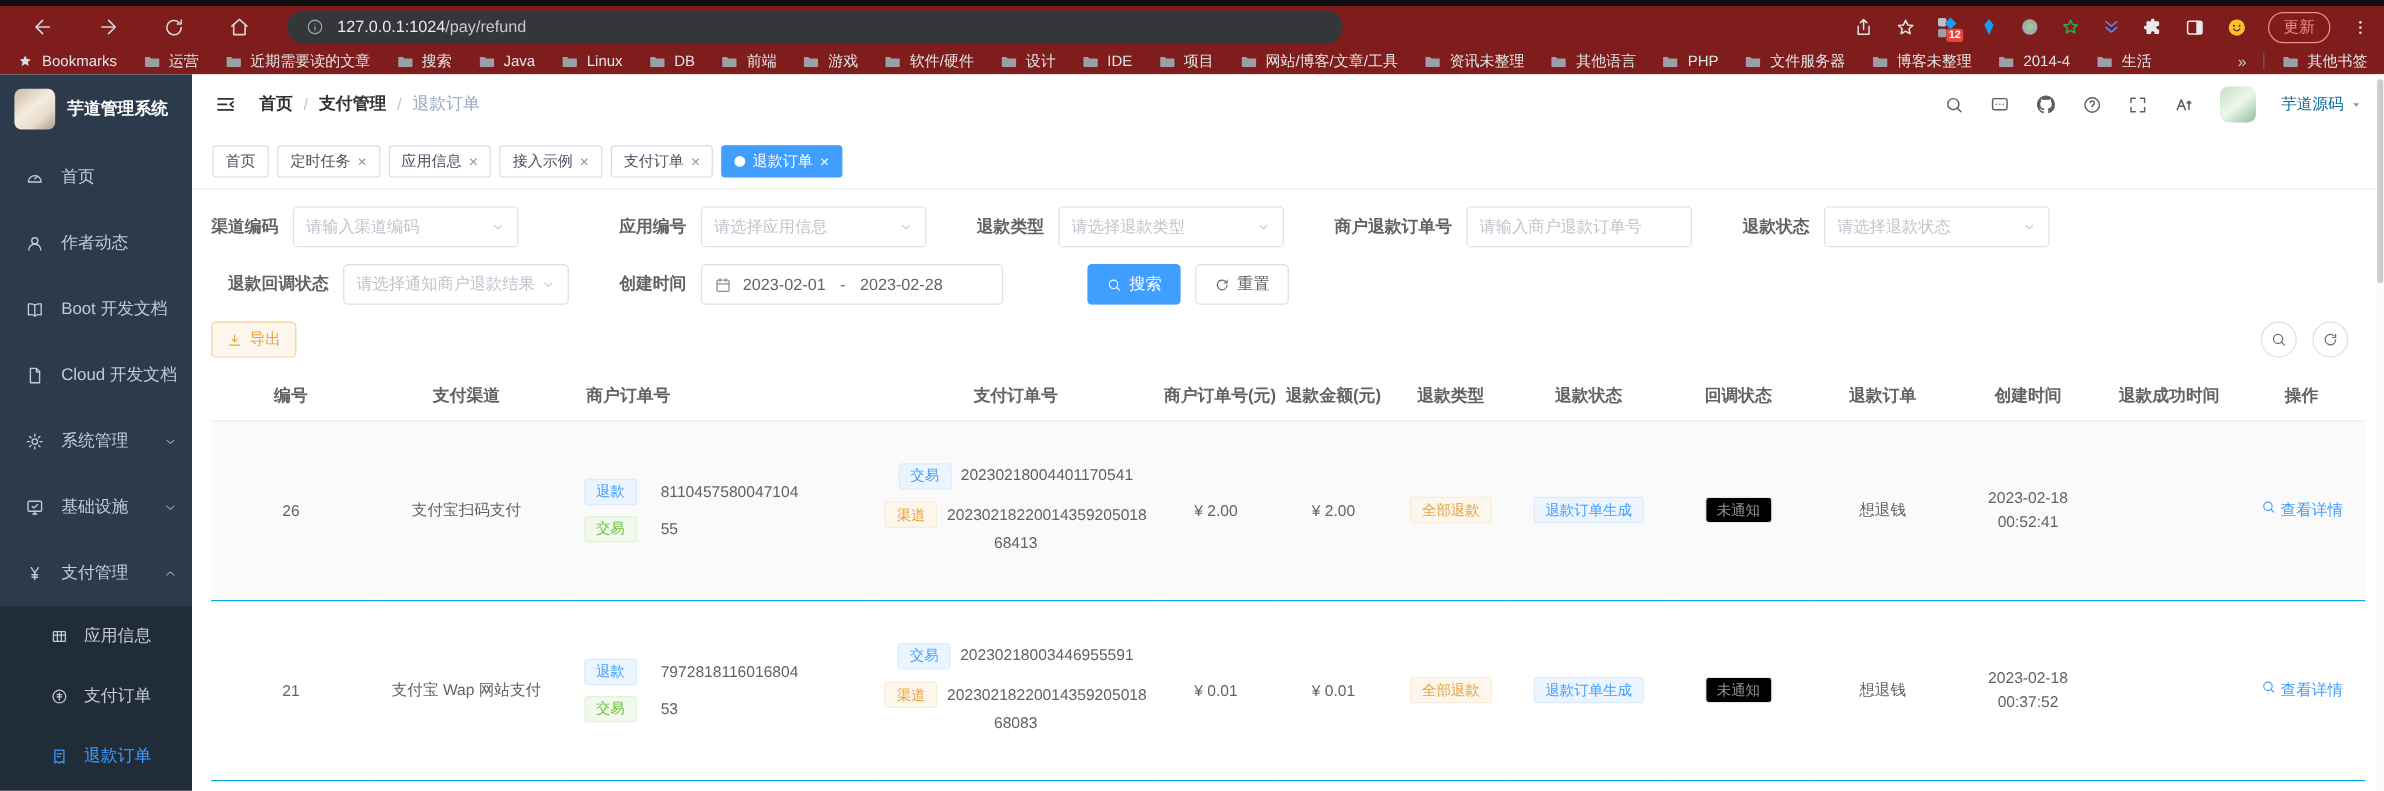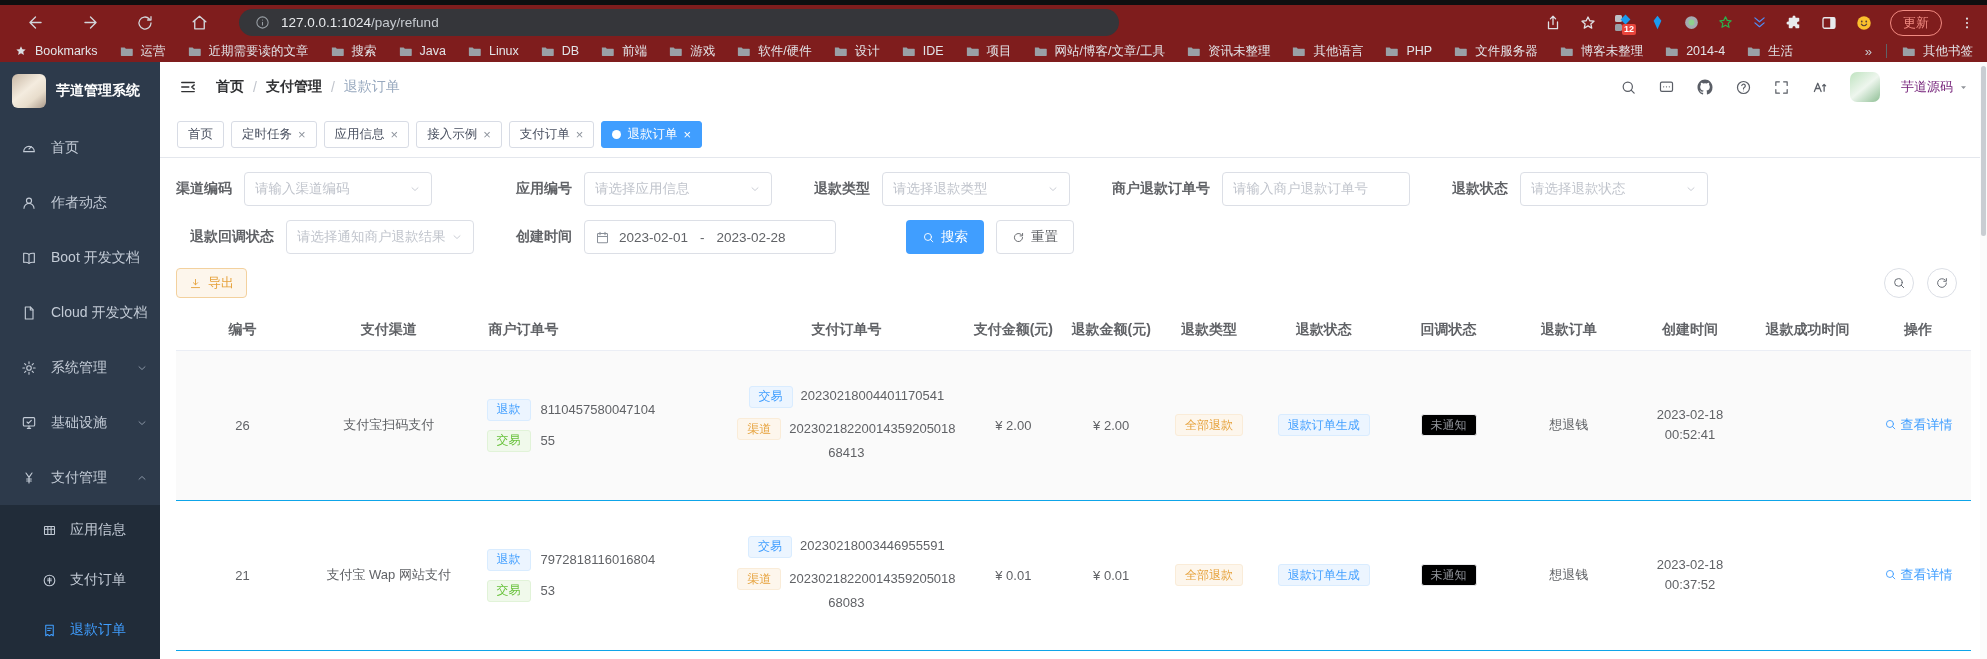--- a/index.html
+++ b/index.html
@@ -57,21 +57,21 @@
   .main{flex:1;display:flex;flex-direction:column;min-width:0}
   .topbar{height:50px;background:#fff;display:flex;align-items:center;padding:0 18px}
   .hamburger{color:#303133;cursor:pointer}
   .breadcrumb{margin-left:18px;display:flex;align-items:center;gap:9px;font-size:14px}
   .crumb{color:#303133;font-weight:600;cursor:pointer}
   .crumb.current{color:#97a8be;font-weight:400;cursor:default}
   .crumb-sep{color:#c0c4cc;font-weight:400}
   .topbar-right{margin-left:auto;display:flex;align-items:center;gap:21px;color:#5a5e66}
   .avatar{width:30px;height:30px;border-radius:7px;flex:none;cursor:pointer;
     background:linear-gradient(140deg,#bfe3c0 0%,#eef6ee 50%,#8fbf95 100%)}
-  .username{display:flex;align-items:center;gap:5px;font-size:13px;color:#701a75;cursor:pointer}
+  .username{display:flex;align-items:center;gap:5px;font-size:13px;color:#0369a1;cursor:pointer}
 
   .tagbar{height:46px;display:flex;align-items:center;gap:7px;padding:0 17px;background:#fff;
     border-bottom:1px solid #e4e7ed}
   .tag{height:27px;display:inline-flex;align-items:center;gap:6px;padding:0 10px;border:1px solid #d8dce5;
     background:#fff;color:#495060;font-size:12.5px;border-radius:3px;cursor:pointer;white-space:nowrap}
   .tag .x{font-size:13px;line-height:1;cursor:pointer;color:#8e949d}
   .tag.active{background:#409eff;border-color:#409eff;color:#fff}
   .tag.active .x{color:#fff}
   .tag .dot{width:9px;height:9px;border-radius:50%;background:#fff}
 
@@ -109,26 +109,26 @@
   tbody td{height:150px;border-bottom:1px solid #0ea5e9;font-size:13px;color:#606266;
     text-align:center;vertical-align:middle;padding:10px 6px;word-wrap:break-word}
   tbody td.left{text-align:left;padding-left:18px}
   tbody tr:nth-child(odd){background:#fafafa}
   .tag-badge{display:inline-flex;align-items:center;height:22px;padding:0 9px;border-radius:3px;
     font-size:12px;border:1px solid;white-space:nowrap;vertical-align:middle}
   .b-blue{background:#ecf5ff;border-color:#d9ecff;color:#409eff}
   .b-green{background:#f0f9eb;border-color:#e1f3d8;color:#67c23a}
   .b-orange{background:#fdf6ec;border-color:#faecd8;color:#e6a23c}
   .b-gray{background:#000000;border-color:#e9e9eb;color:#909399}
-  .ord-line{display:flex;align-items:center;gap:10px;margin:9px 0}
+  .ord-line{display:flex;align-items:center;gap:20px;margin:9px 0}
   .ord-center{margin:8px 0;line-height:1.9;word-break:break-all}
   .ord-center .tag-badge{margin-right:8px}
   .num{color:#606266}
   .time-cell div{line-height:1.55}
-  .link{color:#409eff;display:inline-flex;align-items:center;gap:4px;cursor:pointer;font-size:13px}
+  .link{color:#409eff;display:inline-flex;align-items:flex-start;gap:4px;cursor:pointer;font-size:13px}
 </style>
 </head>
 <body>
 
 <div class="chrome">
   <div class="titlebar"></div>
   <div class="toolbar">
     <div class="nav">
       <span class="tb-btn ic s19">
           <svg viewBox="0 0 24 24" fill="none" stroke="currentColor" stroke-width="1.7" stroke-linecap="round" stroke-linejoin="round">
@@ -770,21 +770,21 @@
             <col style="width: 6.7%;">
             <col style="width: 6.4%;">
             <col style="width: 5.9%;">
           </colgroup>
         <thead>
             <tr id="tbl-head">
               <th class="">编号</th>
               <th class="">支付渠道</th>
               <th class="left">商户订单号</th>
               <th class="">支付订单号</th>
-              <th class="">支付金额(元)</th>
+              <th class="">商户订单号(元)</th>
               <th class="">退款金额(元)</th>
               <th class="">退款类型</th>
               <th class="">退款状态</th>
               <th class="">回调状态</th>
               <th class="">退款订单</th>
               <th class="">创建时间</th>
               <th class="">退款成功时间</th>
               <th class="">操作</th>
             </tr>
           </thead>

